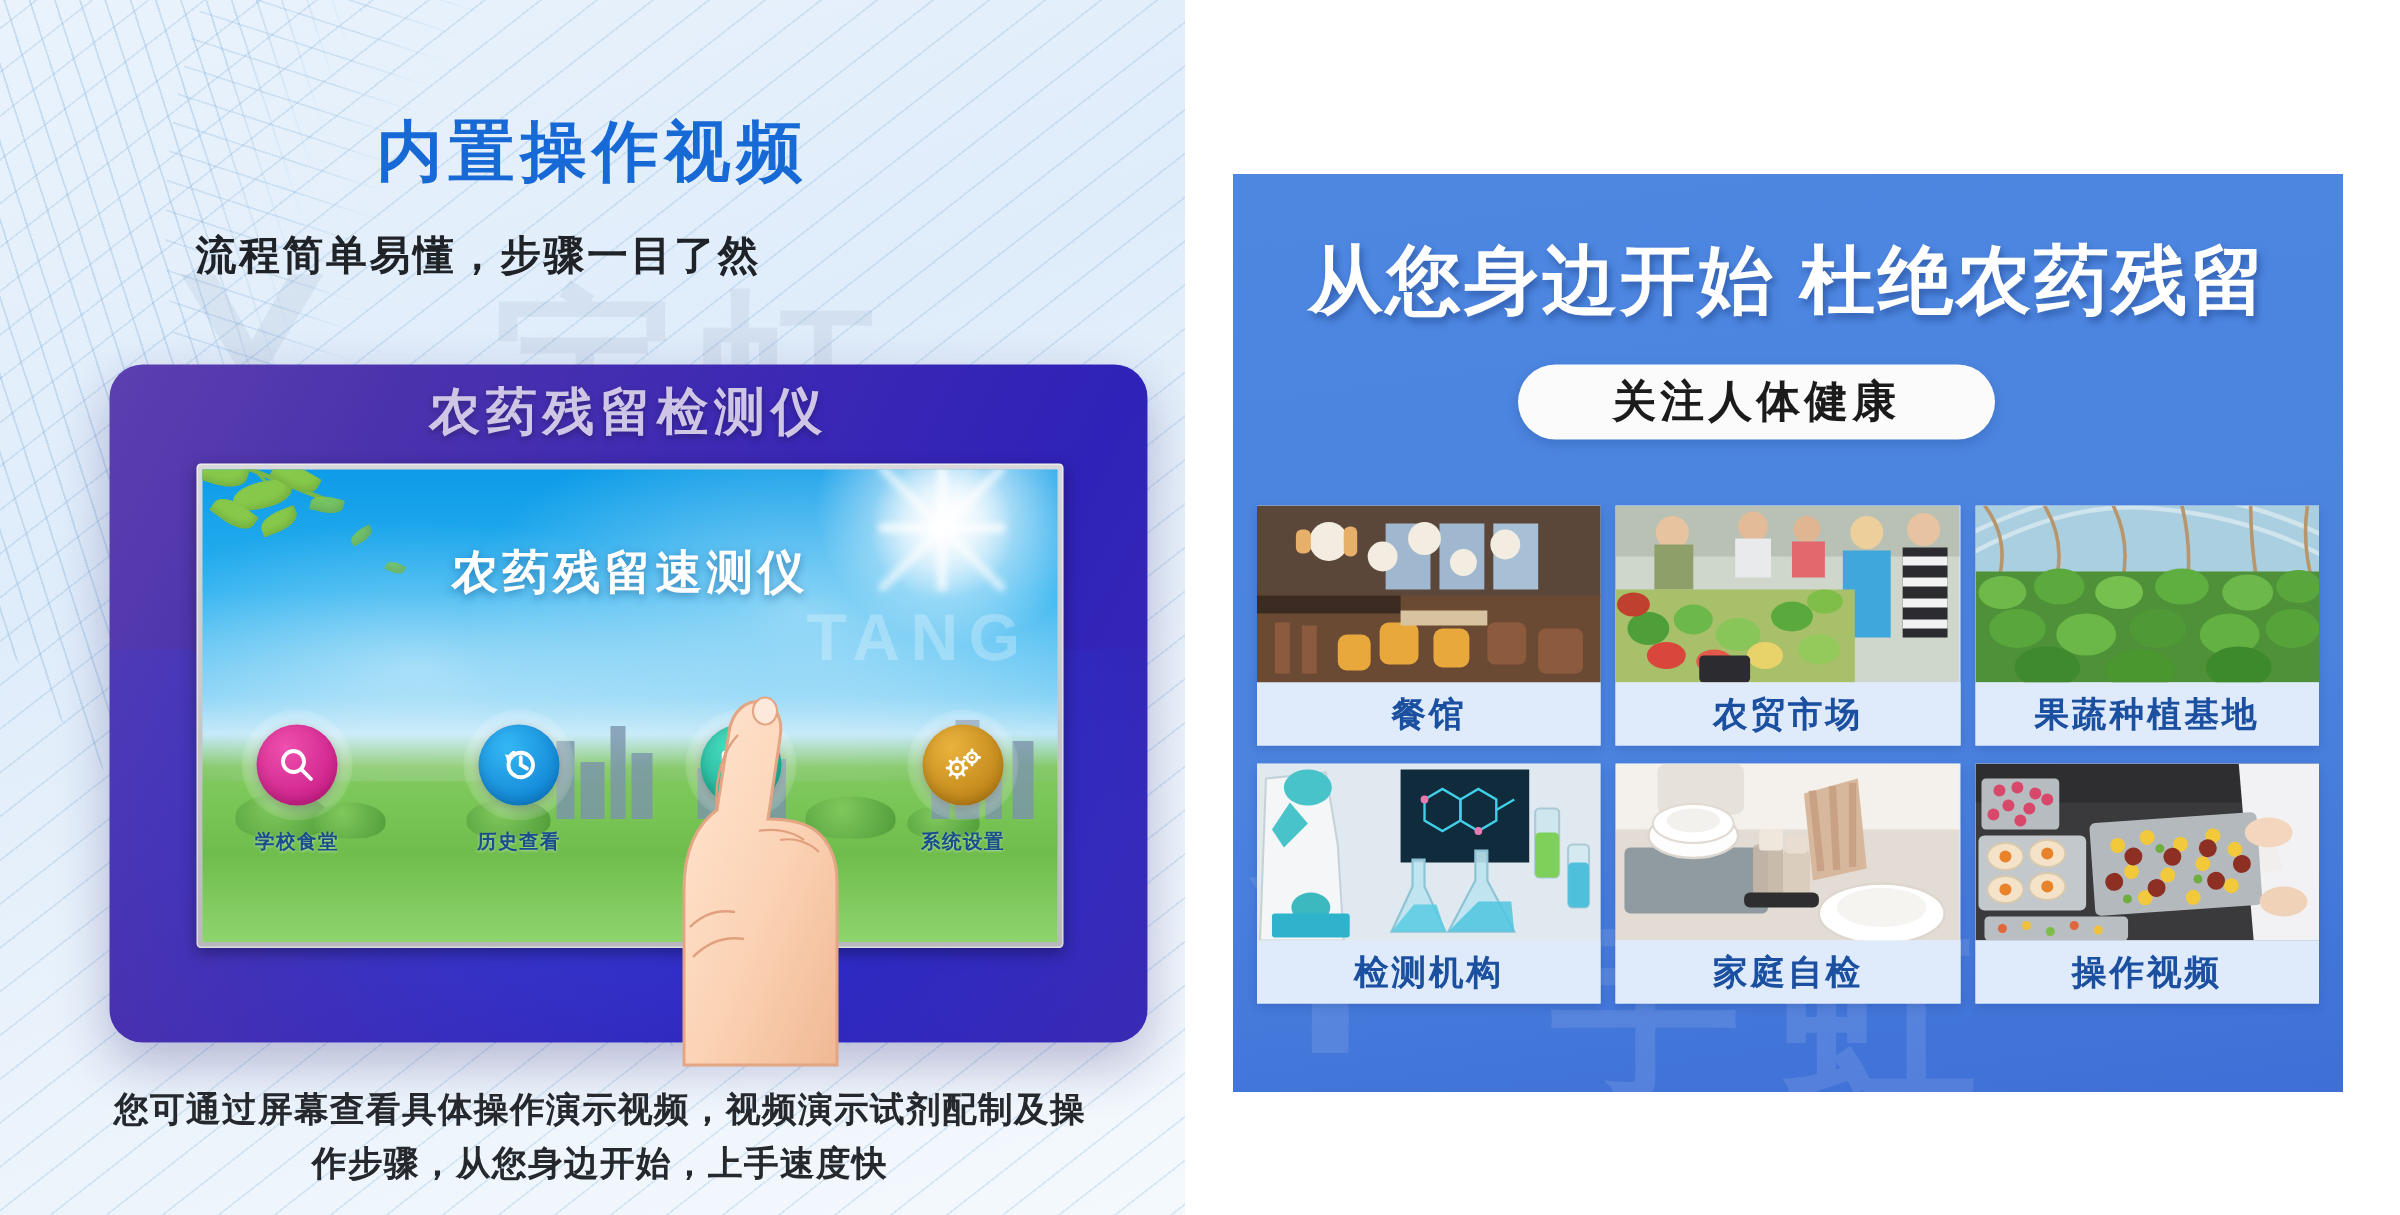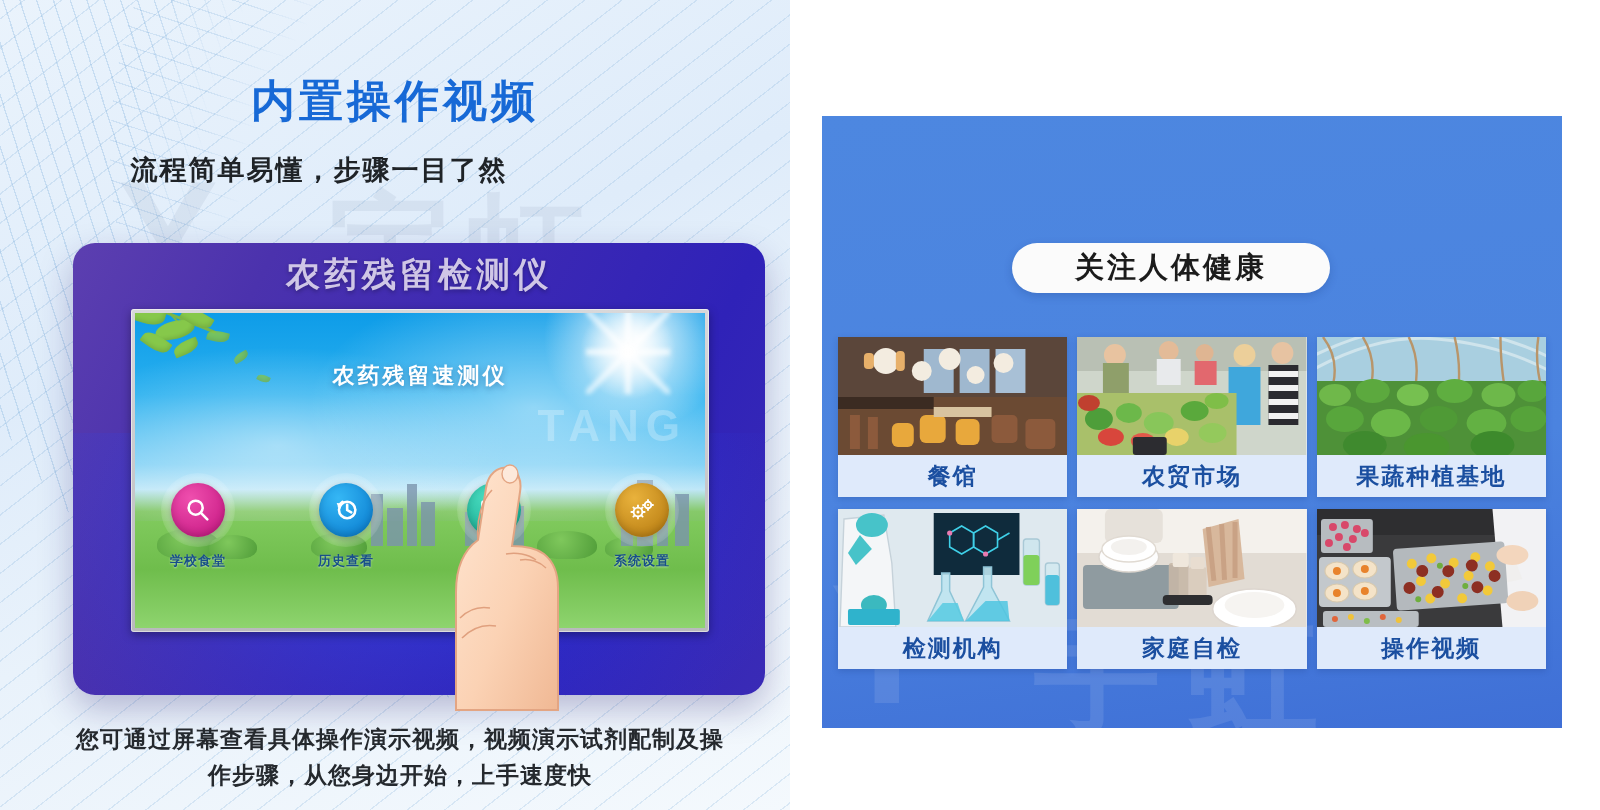--- a/index.html
+++ b/index.html
@@ -109,21 +109,21 @@
   .grassline{
     position:absolute; left:0; bottom:0; width:100%; height:34%;
     background:linear-gradient(180deg,#7fc95c 0%,#6fbd4c 45%,#8ed46e 100%);
   }
   .bush{ position:absolute; bottom:22%; border-radius:50% 50% 40% 40%;
          background:radial-gradient(circle at 40% 30%,#7fc85c,#4f9c38); }
   .city{ position:absolute; bottom:26%; background:#7b93ad; opacity:.8; }
 
   .scr-title{
     position:absolute; left:0; top:48px; width:100%; text-align:center;
-    font-size:22px; font-weight:700; color:#ffffff; letter-spacing:3px;
+    font-size:31px; font-weight:700; color:#ffffff; letter-spacing:3px;
     text-shadow:0 2px 6px rgba(0,60,120,.45);
   }
   .wm-screen{
     position:absolute; right:18px; top:88px; font-size:44px; font-weight:700;
     color:rgba(255,255,255,.26); letter-spacing:7px; user-select:none;
   }
 
   .icon-row{ position:absolute; left:0; top:160px; width:100%;
              display:flex; justify-content:center; gap:56px; }
   .icon-item{ width:92px; text-align:center; }
@@ -346,20 +346,21 @@
 
     <div class="left-caption">您可通过屏幕查看具体操作演示视频，视频演示试剂配制及操作步骤，从您身边开始，上手速度快</div>
   </div>
 
   <div class="right-wrap">
     <div class="blue-card">
 
       <div class="rwm rwm-a">Y</div>
       <div class="rwm rwm-b">宇虹</div>
 
+      <div class="right-title">从您身边开始 杜绝农药残留</div>
 
       <div class="pill">
         <span>关注人体健康</span>
       </div>
 
       <div class="grid">
 
         <div class="card">
           <div class="card-img">
             <svg width="100%" height="100%" viewBox="0 0 230 118" preserveAspectRatio="none">

